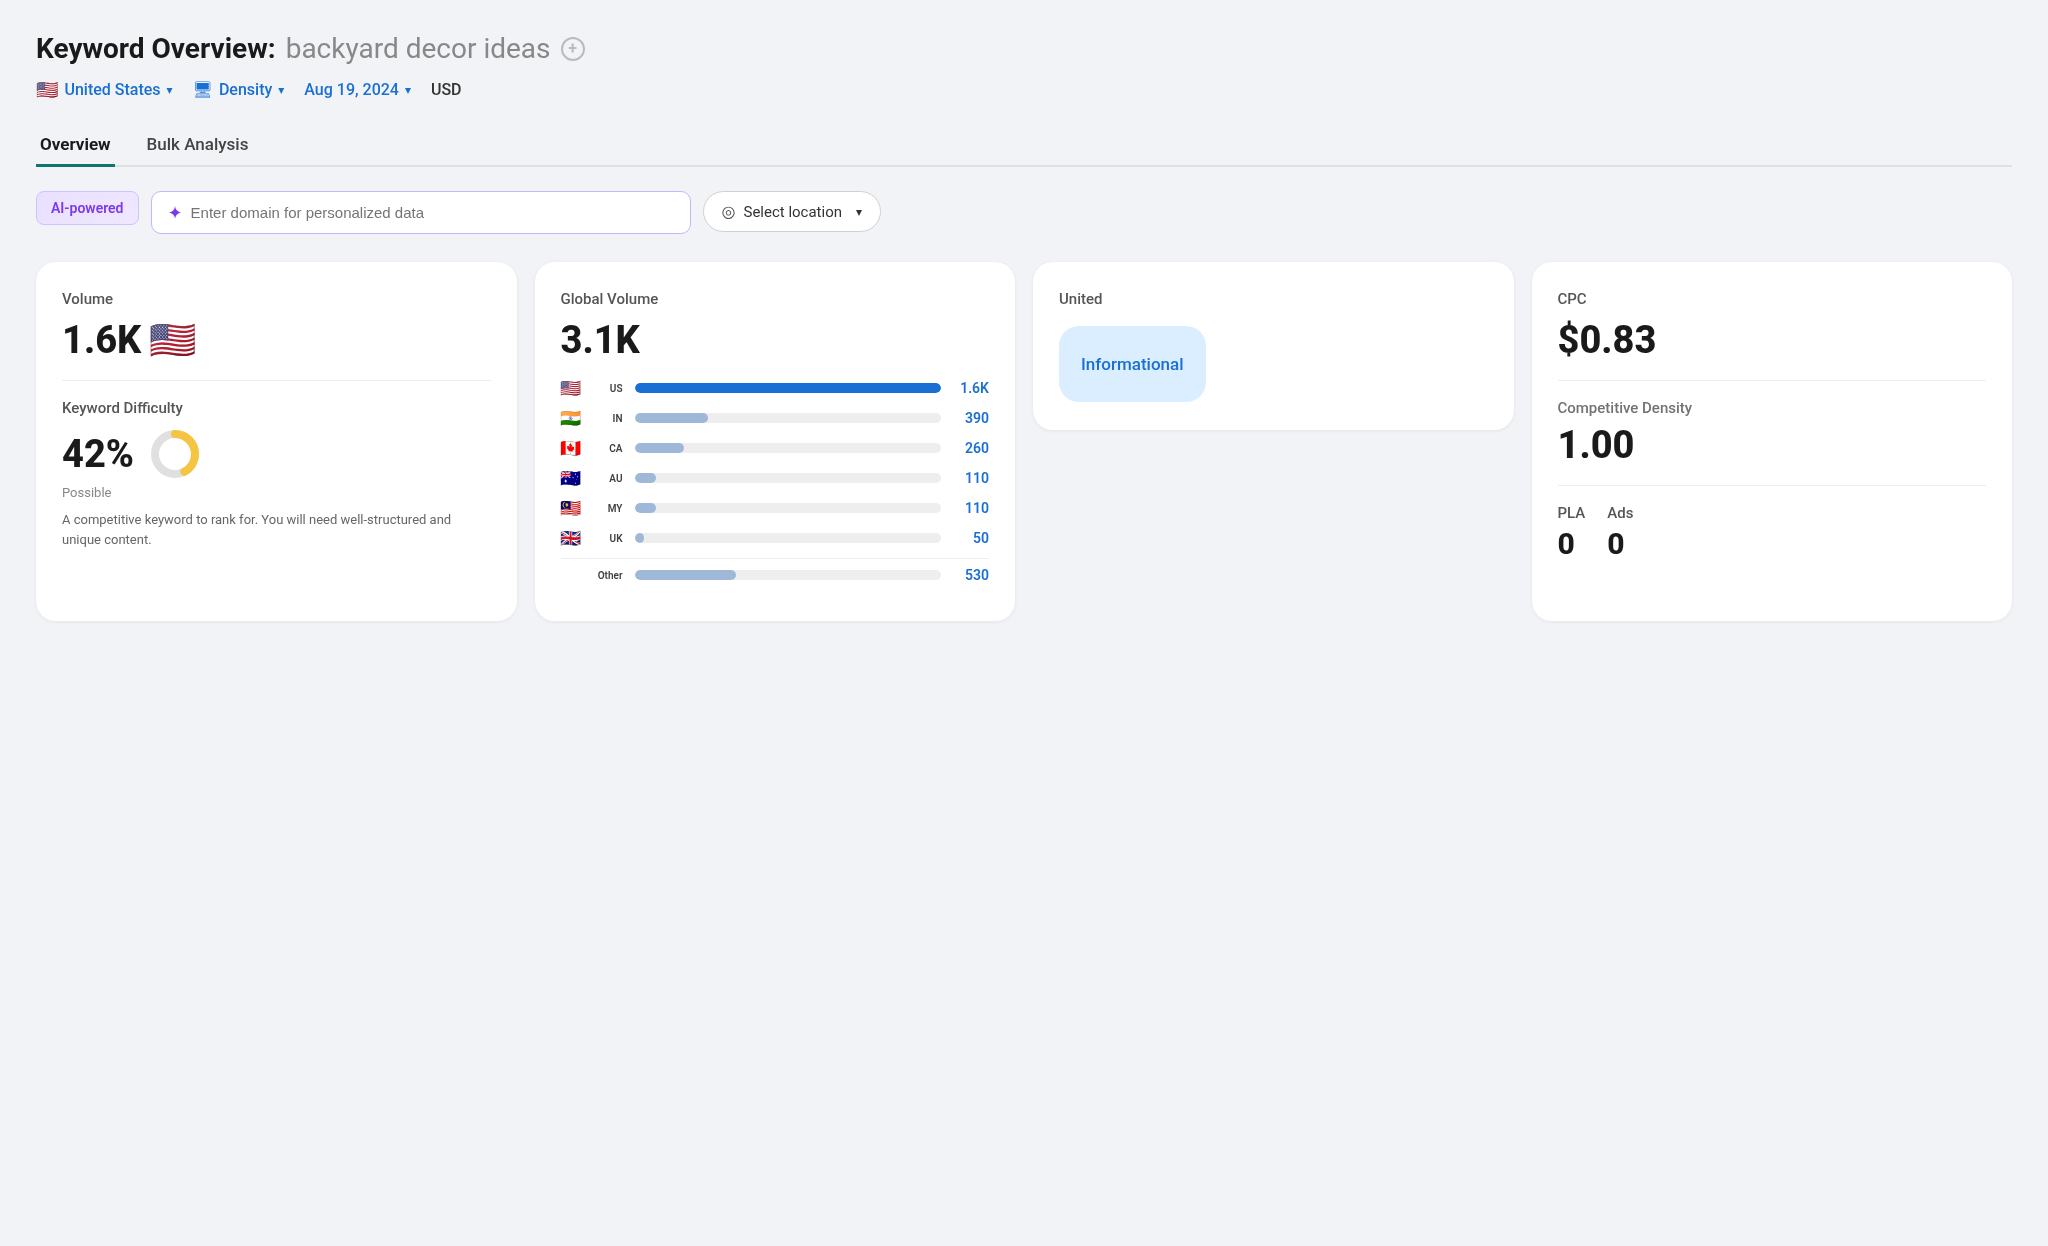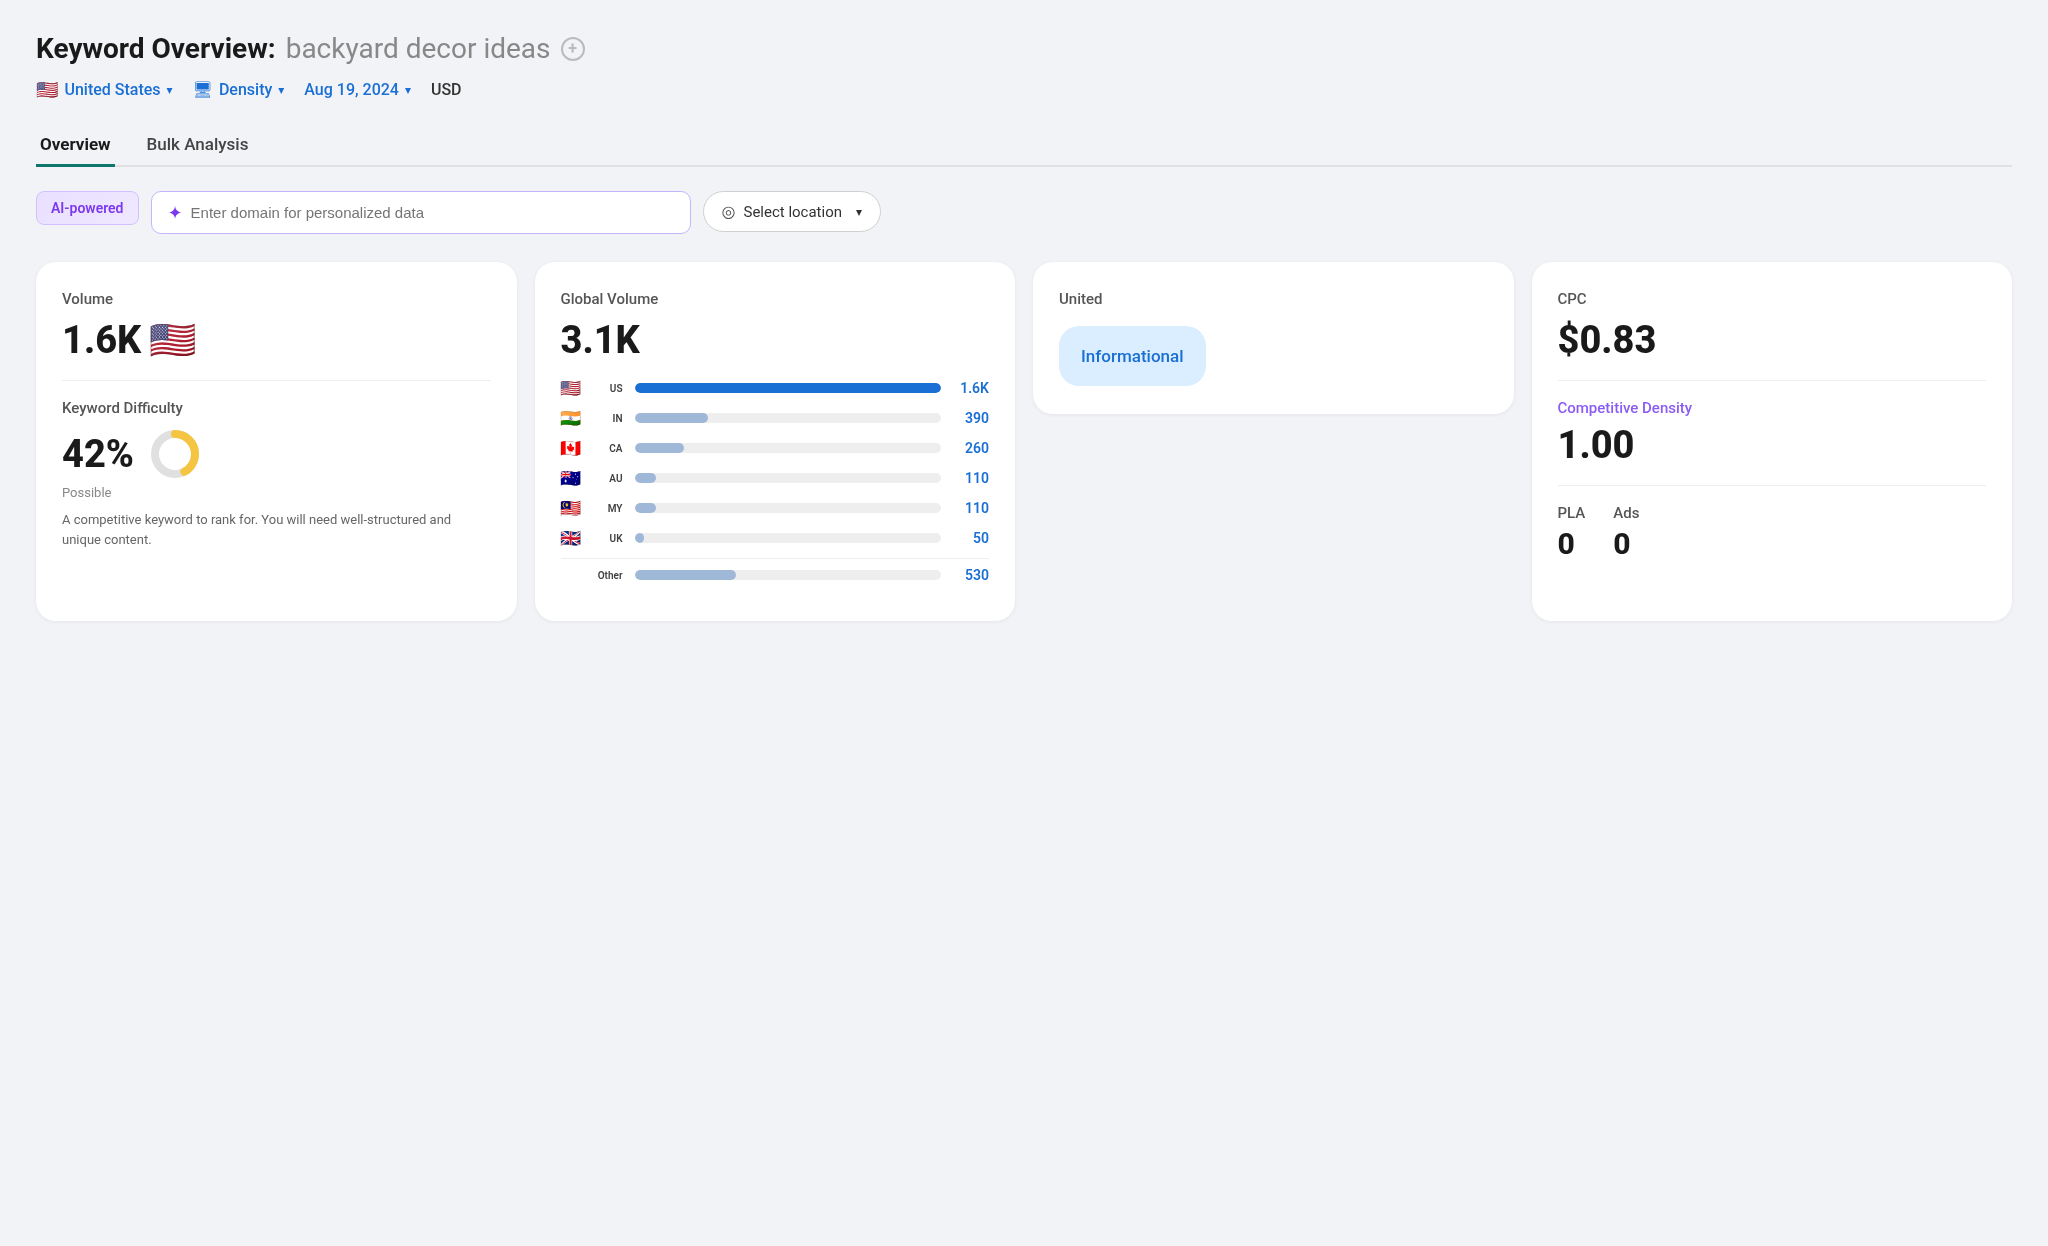--- a/index.html
+++ b/index.html
@@ -210,21 +210,21 @@
       border: none;
       border-top: 1px solid #eee;
       margin: 4px 0 8px 0;
     }
     
     .intent-badge {
       display: inline-block;
       background: #dbeeff;
       color: #1a6fd4;
       border-radius: 20px;
-      padding: 20px 22px;
+      padding: 28px 22px;
       font-size: 17px;
       font-weight: 500;
       margin-top: 8px;
     }
     
     .trend-label {
       font-size: 15px;
       color: #555;
       margin-bottom: 12px;
       font-weight: 500;
@@ -246,32 +246,32 @@
       margin-top: 2px;
     }
     
     .cpc-value {
       font-size: 38px;
       font-weight: 800;
       color: #1a1a1a;
     }
     .cd-label {
       font-size: 15px;
-      color: #8b5cf6;
+      color: #737373;
       margin-bottom: 6px;
       font-weight: 500;
     }
     .cd-value {
       font-size: 38px;
       font-weight: 800;
       color: #1a1a1a;
       margin-bottom: 0;
     }
     .pla-ads-row {
-      display: flex; gap: 28px;
+      display: flex; gap: 22px;
       margin-top: 4px;
     }
     .pla-item .pla-label {
       font-size: 15px;
       color: #555;
       margin-bottom: 4px;
       font-weight: 500;
     }
     .pla-item .pla-value {
       font-size: 30px;

